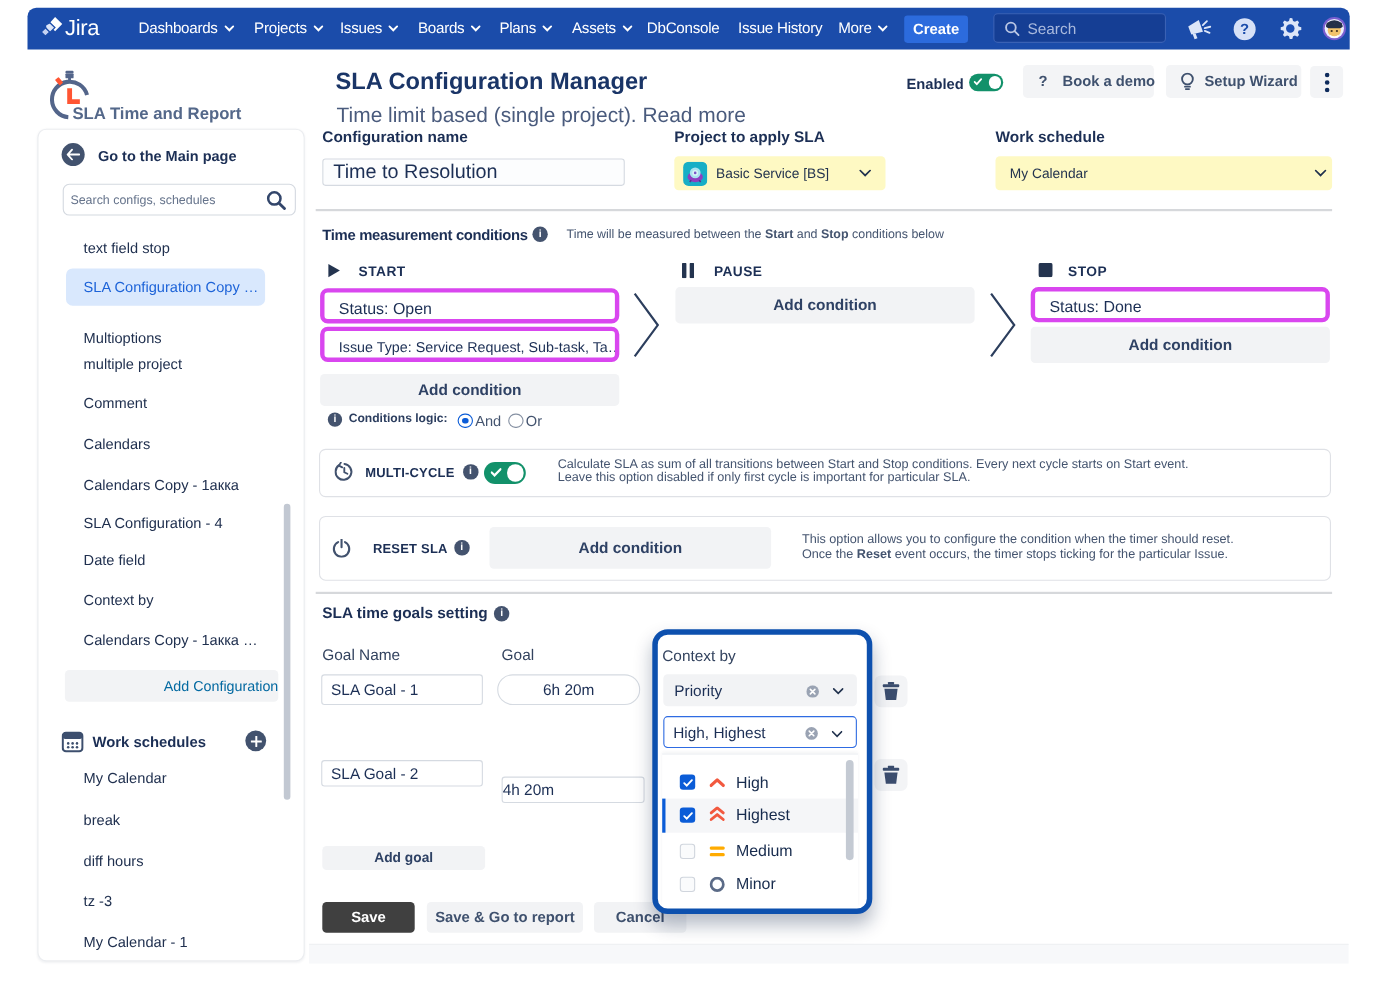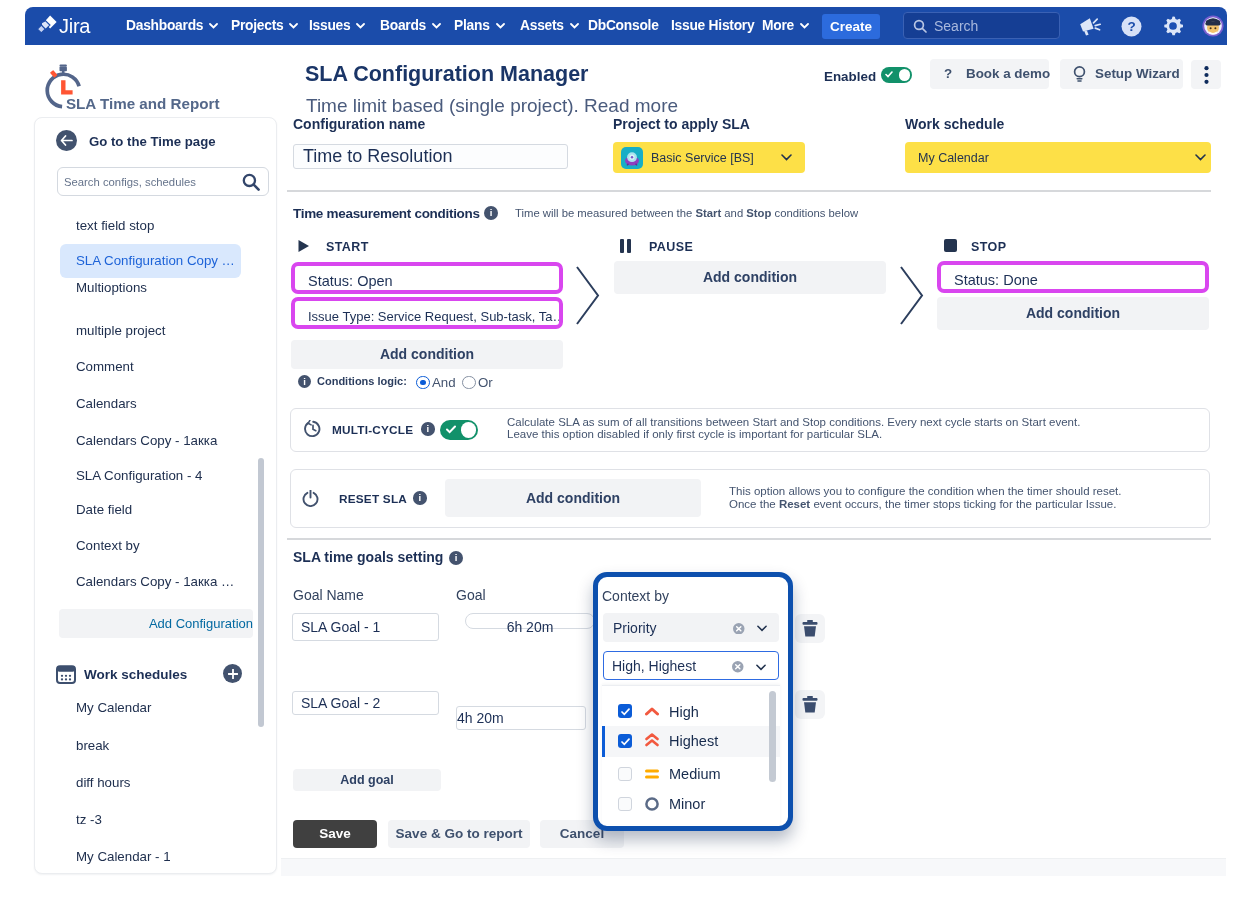--- a/index.html
+++ b/index.html
@@ -1,21 +1,21 @@
 <!DOCTYPE html>
 <html><head>
 <meta charset="utf-8">
 <style>
 * { margin:0; padding:0; box-sizing:border-box; }
 html,body { width:1255px; height:901px; background:#fff; font-family:"Liberation Sans",sans-serif; overflow:hidden; }
 body { position:relative; }
 
 
 #navbar { position:absolute; left:25px; top:7px; width:1202px; height:38px; background:#1b4caa; border-radius:8px 8px 0 0; }
-.navitem { position:absolute; top:0; height:38px; line-height:38px; color:#fff; font-size:13.8px; font-weight:bold; letter-spacing:-0.25px; white-space:nowrap; }
+.navitem { position:absolute; top:0; height:38px; line-height:38px; color:#fff; font-size:13.8px; font-weight:normal; letter-spacing:-0.25px; white-space:nowrap; }
 .nchev { display:inline-block; margin-left:6px; vertical-align:1px; }
 #createbtn { position:absolute; left:797px; top:6.5px; width:58px; height:25px; background:#2c6bdd; border-radius:3px; color:#fff; font-size:13.5px; font-weight:bold; text-align:center; line-height:25px; }
 #navsearch { position:absolute; left:878px; top:5px; width:157px; height:27px; background:#153e94; border:1px solid #3a61b4; border-radius:4px; color:#a9b9dd; font-size:14px; line-height:26px; }
 #navsearch span { margin-left:30px; }
 
 
 #sidelogo { position:absolute; left:43px; top:63px; width:240px; height:50px; }
 #sidecard { position:absolute; left:34px; top:117px; width:243px; height:757px; background:#fff; border:1px solid #ebedf0; border-radius:8px; box-shadow:0 1px 2px rgba(9,30,66,.06); }
 #backbtn { position:absolute; left:56px; top:130px; width:21px; height:21px; border-radius:50%; background:#42526e; }
 #gomain { position:absolute; left:89px; top:134px; font-size:13.2px; font-weight:bold; color:#1c2f55; }
@@ -38,21 +38,21 @@
 .toggle .knob { position:absolute; background:#fff; border-radius:50%; }
 .gbtn { position:absolute; background:#f3f4f6; border-radius:4px; color:#3f516e; font-size:13.4px; font-weight:bold; text-align:center; }
 #bookdemo { left:930px; top:59px; width:119px; height:30px; line-height:30px; }
 #setupwiz { left:1060px; top:59px; width:123px; height:30px; line-height:30px; }
 #dotsbtn { left:1191px; top:60px; width:30px; height:29px; }
 
 
 .flabel { position:absolute; font-size:14px; font-weight:bold; color:#1c2f55; }
 #cfginput { position:absolute; left:293px; top:144px; width:275px; height:25px; border:1px solid #d5dae1; border-radius:3px; background:#fcfdfe; font-size:18px; color:#1c2f55; line-height:23px; }
 #cfginput span { margin-left:9px; }
-.fselect { position:absolute; top:142px; height:31px; background:#fde047; border-radius:4px; }
+.fselect { position:absolute; top:142px; height:31px; background:#fef9c3; border-radius:4px; }
 #projsel { left:613px; width:192px; }
 #wssel { left:905px; width:306px; }
 .selchev { position:absolute; top:12px; }
 
 
 .divider { position:absolute; left:287px; width:924px; height:2px; background:#d6d8db; }
 .sechead { position:absolute; font-size:13.5px; font-weight:bold; color:#1c2f55; letter-spacing:-0.3px; }
 .info { position:absolute; width:14px; height:14px; border-radius:50%; background:#44536e; color:#fff; font-size:9.5px; font-weight:bold; text-align:center; line-height:14px; }
 .helper { position:absolute; font-size:11.3px; color:#44546f; }
 .colhead { position:absolute; font-size:12.5px; font-weight:bold; color:#1c2f55; letter-spacing:.4px; }
@@ -156,33 +156,33 @@
   <rect x="8.6" y="7.6" width="4.2" height="6.6" rx="0.6" fill="#ff5533" transform="rotate(-40 10.7 10.9)"></rect>
   <path d="M20.3 17.2 L20.3 29.4 L29.6 29.4" stroke="#ff5533" stroke-width="4.4" fill="none"></path>
   <text x="22.9" y="45.6" font-size="15.2" font-weight="bold" fill="#54688a">SLA Time and Report</text>
 </svg>
 <div id="sidecard"></div>
 <div id="backbtn">
     <svg style="position:absolute;left:4px;top:5px" width="13" height="11" viewBox="0 0 13 11">
       <path d="M5.5 1 L1.5 5.5 L5.5 10 M1.5 5.5 L12 5.5" stroke="#fff" stroke-width="1.7" fill="none" stroke-linecap="round" stroke-linejoin="round"></path>
     </svg>
   </div>
-<div id="gomain">Go to the Time page</div>
+<div id="gomain">Go to the Main page</div>
 <div id="sidesearch">
   <span class="ph">Search configs, schedules</span>
   <svg style="position:absolute;right:8px;top:5px" width="18" height="18" viewBox="0 0 18 18">
       <circle cx="7.4" cy="7.4" r="5.6" stroke="#33466b" stroke-width="2.3" fill="none"></circle>
       <path d="M11.7 11.7L16.6 16.6" stroke="#33466b" stroke-width="2.6" stroke-linecap="round"></path>
     </svg>
 </div>
 <div class="sitem" style="top:218px;">text field stop</div>
 <div id="selitem">
     <span>SLA Configuration Copy …</span>
   </div>
-<div class="sitem" style="top:280px;">Multioptions</div>
+<div class="sitem" style="top:300px;">Multioptions</div>
 <div class="sitem" style="top:323px;">multiple project</div>
 <div class="sitem" style="top:359px;">Comment</div>
 <div class="sitem" style="top:396px;">Calendars</div>
 <div class="sitem" style="top:433px;">Calendars Copy - 1акка</div>
 <div class="sitem" style="top:468px;">SLA Configuration - 4</div>
 <div class="sitem" style="top:502px;">Date field</div>
 <div class="sitem" style="top:538px;">Context by</div>
 <div class="sitem" style="top:574px;">Calendars Copy - 1акка …</div>
 <div id="addconfig">Add Configuration</div>
 <svg id="wsrow" width="20" height="20" viewBox="0 0 20 20">
@@ -328,21 +328,21 @@
 <div class="info" style="left:413px;top:491px;width:13.5px;height:13.5px;line-height:13.5px;">i</div>
 <div class="addcond" style="left:445px;top:479px;width:256px;height:38px;line-height:38px;">Add condition</div>
 <div class="desc" style="left:729px;top:485px;">This option allows you to configure the condition when the timer should reset.<br>Once the <b>Reset</b> event occurs, the timer stops ticking for the particular Issue.</div>
 
 <div class="divider" style="top:538px;"></div>
 <div class="sechead" style="left:293px;top:549px;font-size:14px;letter-spacing:0;">SLA time goals setting</div>
 <div class="info" style="left:449px;top:551px;">i</div>
 <div class="glabel" style="left:293px;top:587px;">Goal Name</div>
 <div class="glabel" style="left:456px;top:587px;">Goal</div>
 <div class="ginput" style="left:292px;top:613px;width:147px;height:28px;line-height:26px;"><span style="margin-left:8px;">SLA Goal - 1</span></div>
-<div class="ginput" style="left:465px;top:613px;width:130px;height:16px;line-height:26px;text-align:center;border-radius:14px;">6h 20m</div>
+<div class="ginput" style="left:452px;top:613px;width:130px;height:28px;line-height:26px;text-align:center;border-radius:14px;">6h 20m</div>
 <div class="ginput" style="left:292px;top:691px;width:147px;height:24px;line-height:22px;"><span style="margin-left:8px;">SLA Goal - 2</span></div>
 <div class="ginput" style="left:456px;top:691px;width:130px;height:24px;line-height:22px;text-align:left;margin-top:15px;">4h 20m</div>
 <div style="position:absolute;left:795px;top:614px;width:30px;height:29px;background:#f3f4f6;border-radius:6px;"></div>
 <svg style="position:absolute;left:802px;top:620px" width="16" height="17" viewBox="0 0 16 17">
     <rect x="5.2" y="0" width="5.6" height="2.4" rx="0.5" fill="#3b4d6e"></rect>
     <rect x="0.5" y="2" width="15" height="2.7" rx="0.9" fill="#3b4d6e"></rect>
     <path d="M2 6.2 L14 6.2 L12.7 16.4 L3.3 16.4 Z" fill="#3b4d6e"></path>
   </svg>
 <div style="position:absolute;left:795px;top:690px;width:30px;height:29px;background:#f3f4f6;border-radius:6px;"></div>
 <svg style="position:absolute;left:802px;top:696px" width="16" height="17" viewBox="0 0 16 17">

